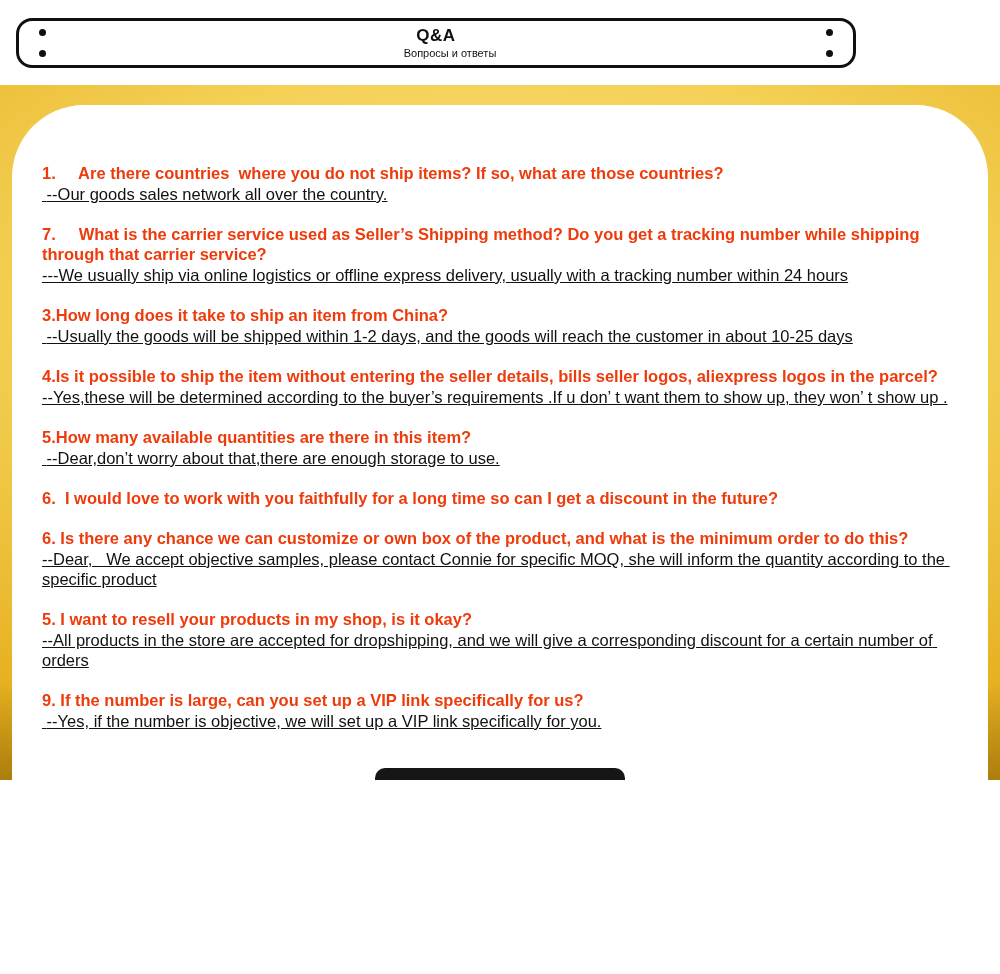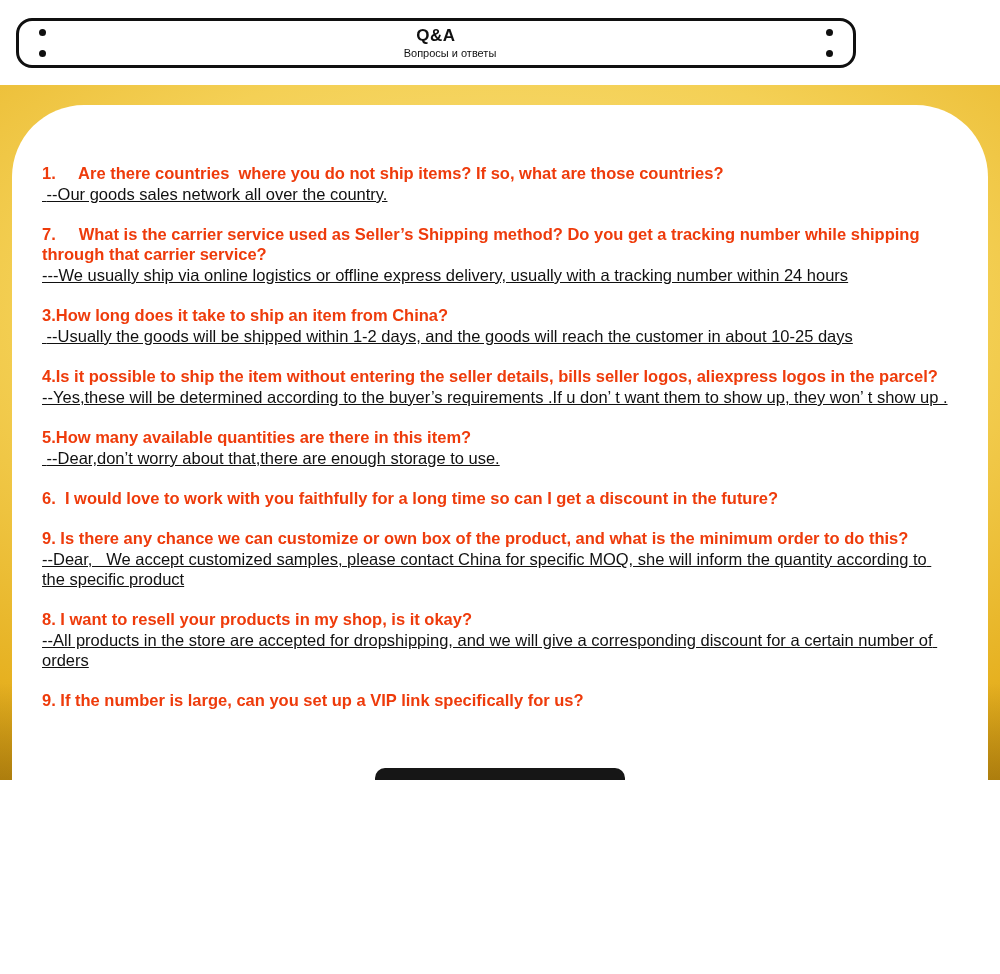--- a/index.html
+++ b/index.html
@@ -142,31 +142,32 @@
       <div class="qa-item">
         <div class="q">5.How many available quantities are there in this item?</div>
         <div class="a"> --Dear,don’t worry about that,there are enough storage to use.</div>
       </div>
 
       <div class="qa-item">
         <div class="q">6.  I would love to work with you faithfully for a long time so can I get a discount in the future?</div>
       </div>
 
       <div class="qa-item">
-        <div class="q">9. Is there any chance we can customize or own box of the product, and what is the minimum order to do this?</div>
-        <div class="a">--Dear,   We accept customized samples, please contact China for specific MOQ, she will inform the quantity according to the specific product</div>
+        <div class="q">6. Is there any chance we can customize or own box of the product, and what is the minimum order to do this?</div>
+        <div class="a">--Dear,   We accept objective samples, please contact Connie for specific MOQ, she will inform the quantity according to the specific product</div>
       </div>
 
       <div class="qa-item">
-        <div class="q">8. I want to resell your products in my shop, is it okay?</div>
+        <div class="q">5. I want to resell your products in my shop, is it okay?</div>
         <div class="a">--All products in the store are accepted for dropshipping, and we will give a corresponding discount for a certain number of orders</div>
       </div>
 
       <div class="qa-item">
         <div class="q">9. If the number is large, can you set up a VIP link specifically for us?</div>
+        <div class="a"> --Yes, if the number is objective, we will set up a VIP link specifically for you.</div>
       </div>
 
     </div>
 
     <div class="next-banner-peek"></div>
   </div>
 
 </div>
 
 </body></html>

